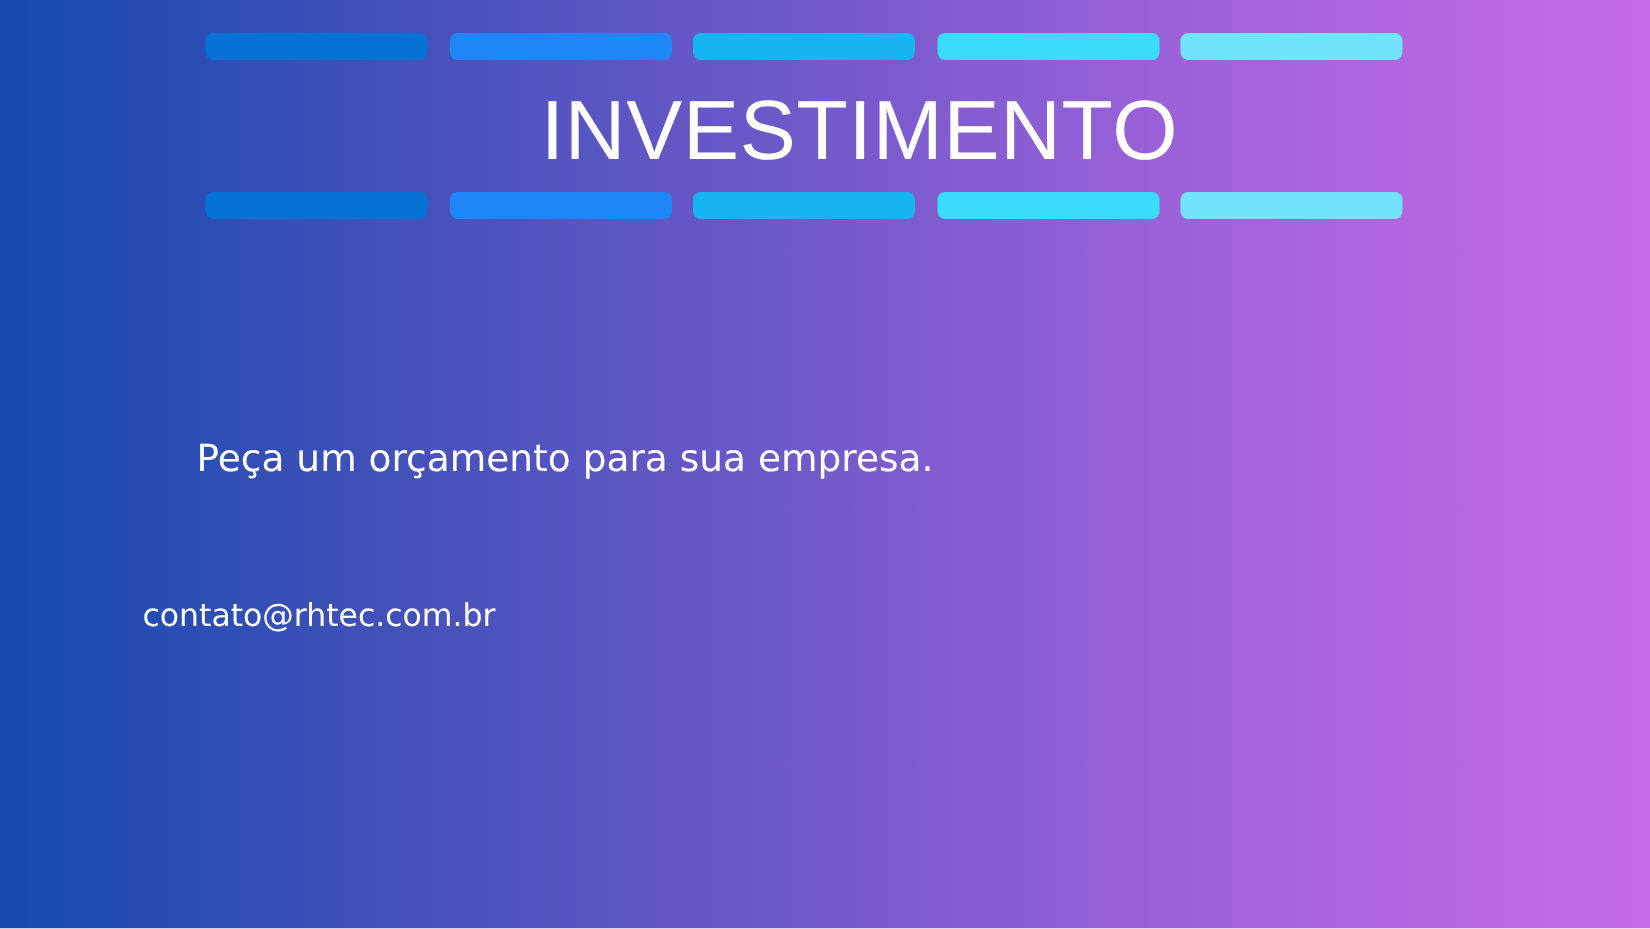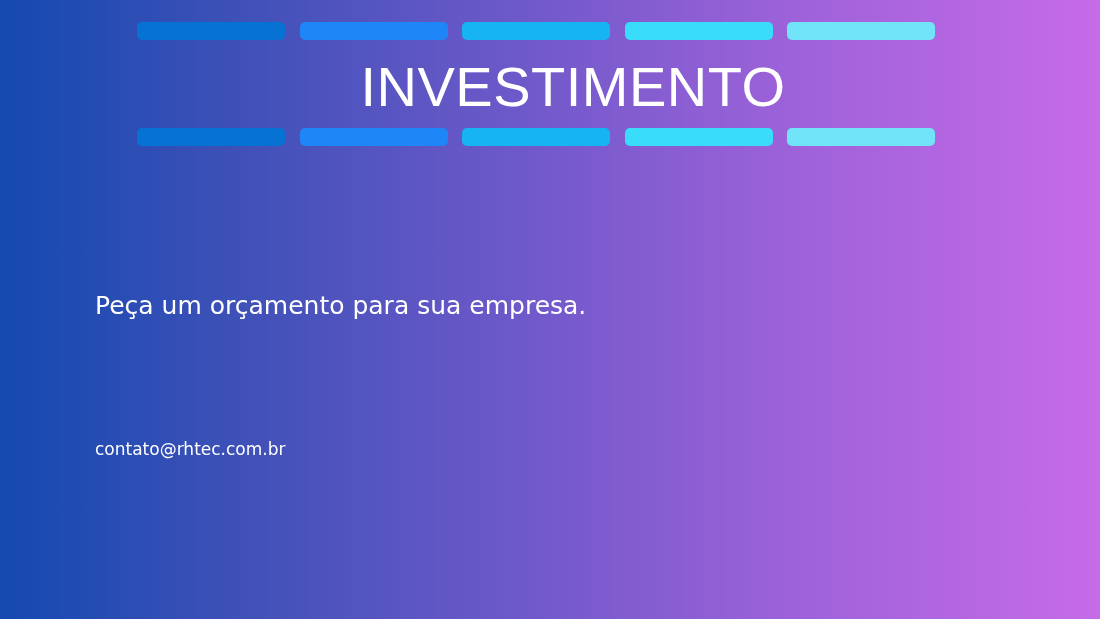--- a/index.html
+++ b/index.html
@@ -68,33 +68,33 @@
     width: 920px;
   }
 
   .body-line {
     color: #FFFFFF;
     font-family: "DejaVu Sans", sans-serif;
     font-size: 25px;
     font-weight: 400;
     line-height: 34px;
     white-space: nowrap;
+    margin-left: 36px;
   }
 
   .contact-line {
     position: absolute;
     left: 95px;
     top: 393px;
     color: #FFFFFF;
     font-family: "DejaVu Sans", sans-serif;
-    font-size: 17px;
+    font-size: 21px;
     font-weight: 400;
     line-height: 34px;
     white-space: nowrap;
-    margin-top: 39px;
   }
 </style>
 </head>
 <body>
 
 <div class="slide" style="background: linear-gradient(to right, rgb(20, 73, 176) 0%, rgb(63, 81, 184) 22%, rgb(106, 88, 200) 45%, rgb(154, 97, 216) 70%, rgb(199, 107, 232) 100%);">
 
   <div class="bar-row bar-row--top">
     <div class="bar bar--c1" style="background: rgb(6, 115, 212);"></div>
     <div class="bar bar--c2" style="background: rgb(30, 134, 247);"></div>

